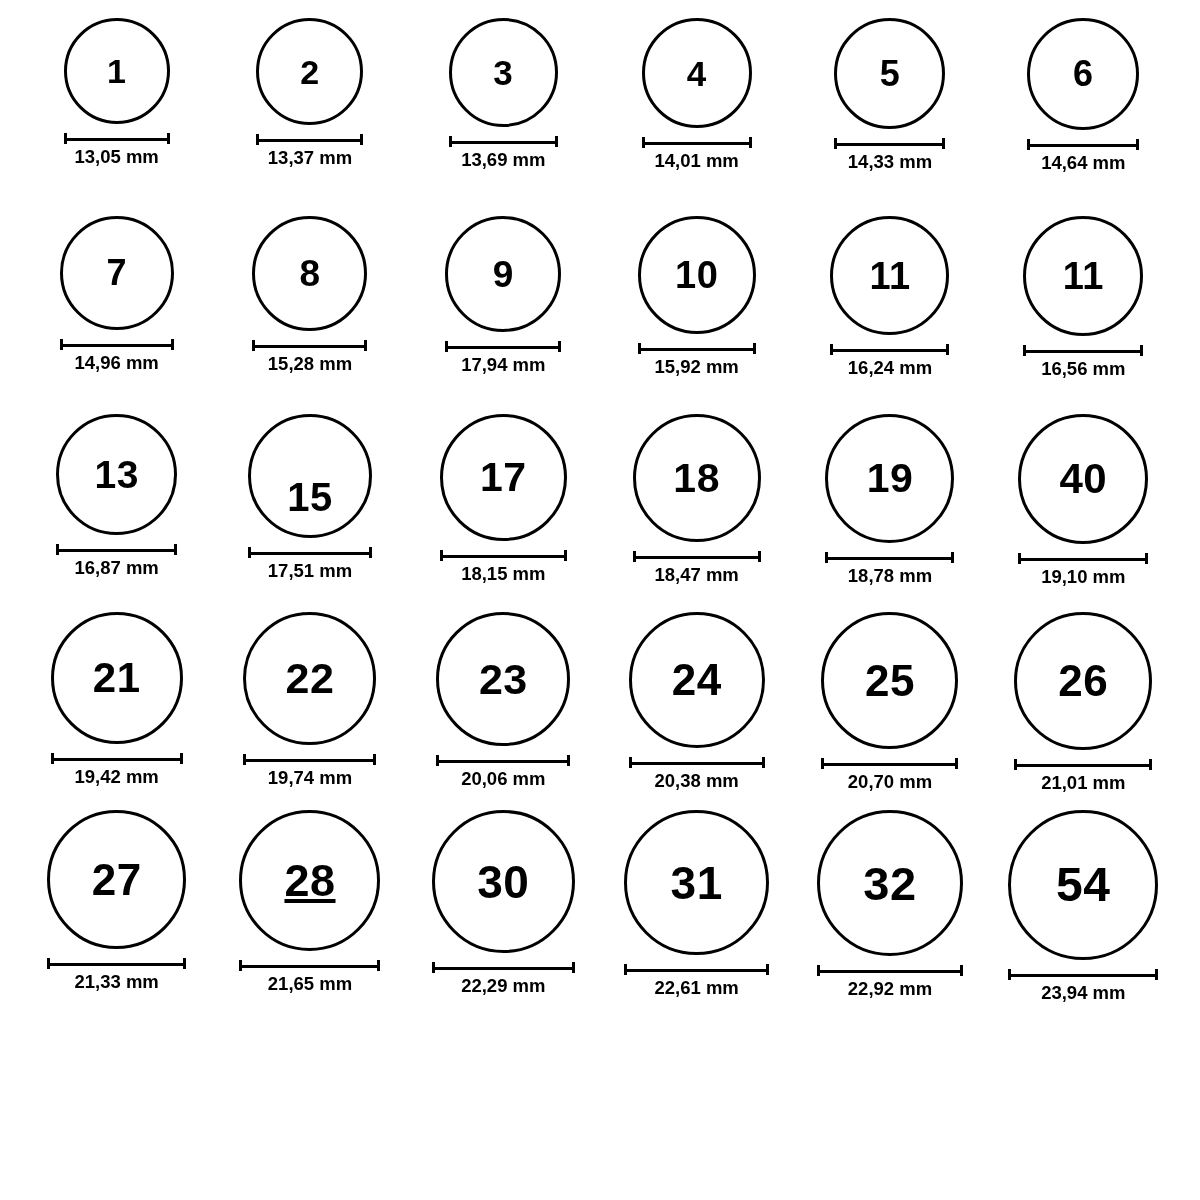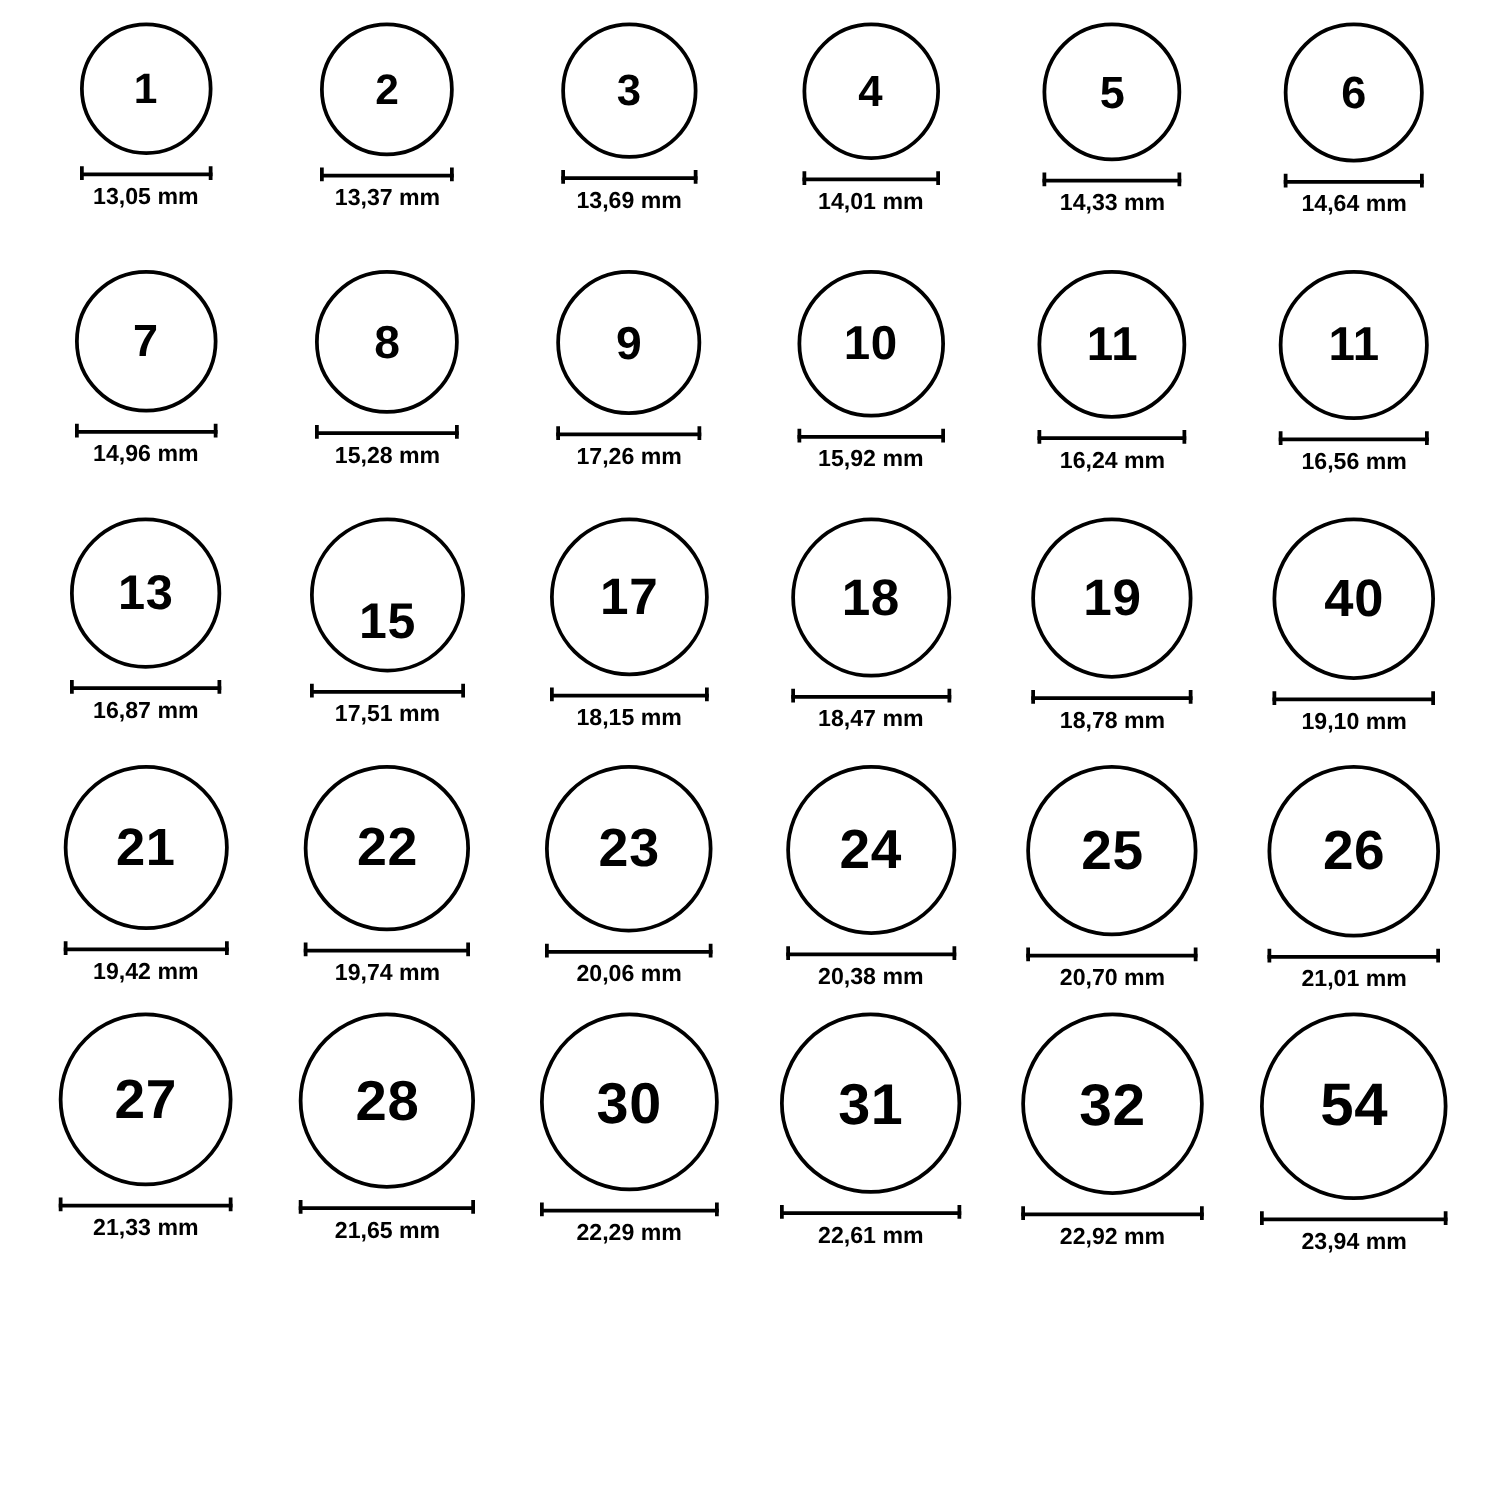--- a/index.html
+++ b/index.html
@@ -198,21 +198,21 @@
       <div class="cell">
         <div class="ring" style="width: 116px; height: 116px;">
           <span class="ring-label" style="font-size: 37px;">9</span>
         </div>
         <div class="measure">
           <div class="dim-line" style="width: 116px;">
             <span class="bar"></span>
             <span class="cap left"></span>
             <span class="cap right"></span>
           </div>
-          <div class="mm">17,26 mm</div>
+          <div class="mm">17,94 mm</div>
         </div>
       </div>
       <div class="cell">
         <div class="ring" style="width: 118px; height: 118px;">
           <span class="ring-label" style="font-size: 38px;">10</span>
         </div>
         <div class="measure">
           <div class="dim-line" style="width: 118px;">
             <span class="bar"></span>
             <span class="cap left"></span>
@@ -410,21 +410,21 @@
         <div class="measure">
           <div class="dim-line" style="width: 139px;">
             <span class="bar"></span>
             <span class="cap left"></span>
             <span class="cap right"></span>
           </div>
           <div class="mm">21,33 mm</div>
         </div>
       </div>
       <div class="cell">
-        <div class="ring" style="width: 141px; height: 141px;">
+        <div class="ring" style="width: 141px; height: 141px; text-decoration: underline;">
           <span class="ring-label" style="font-size: 45px;">28</span>
         </div>
         <div class="measure">
           <div class="dim-line" style="width: 141px;">
             <span class="bar"></span>
             <span class="cap left"></span>
             <span class="cap right"></span>
           </div>
           <div class="mm">21,65 mm</div>
         </div>

